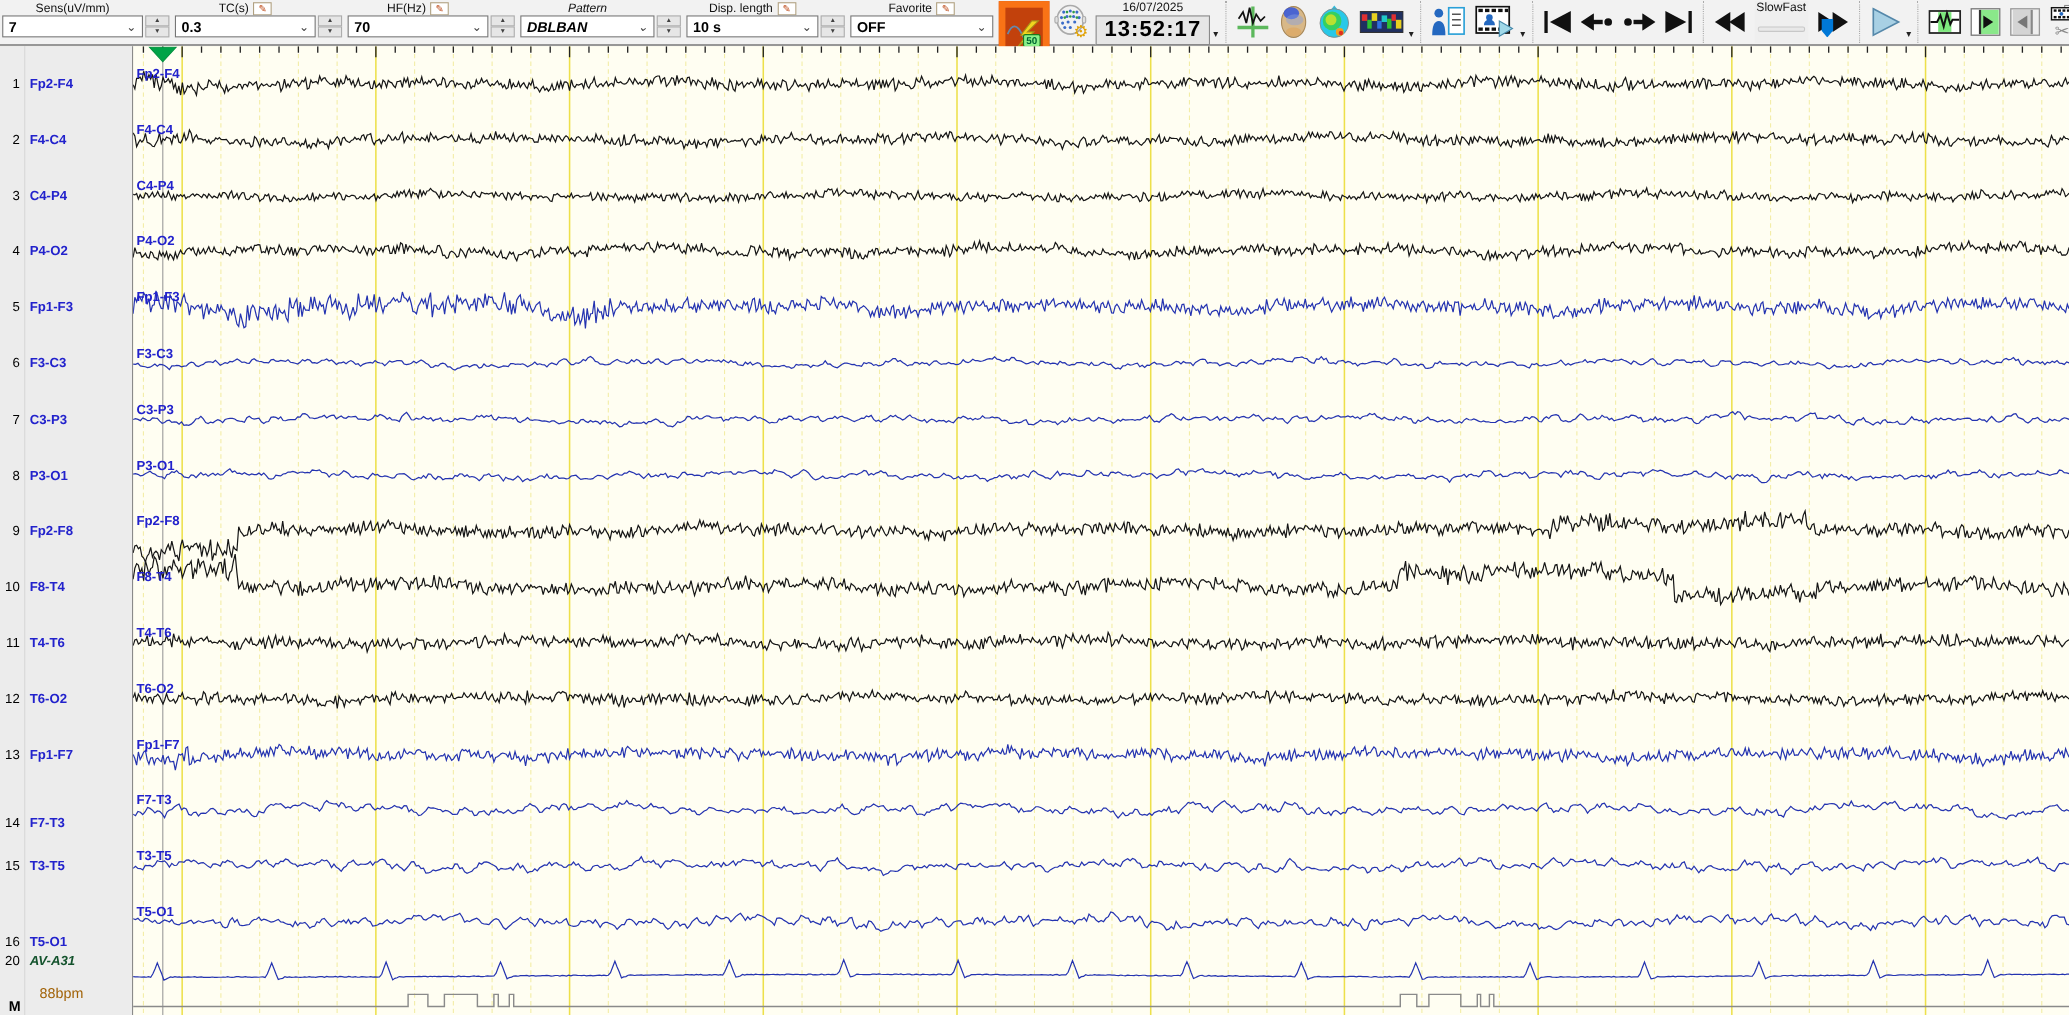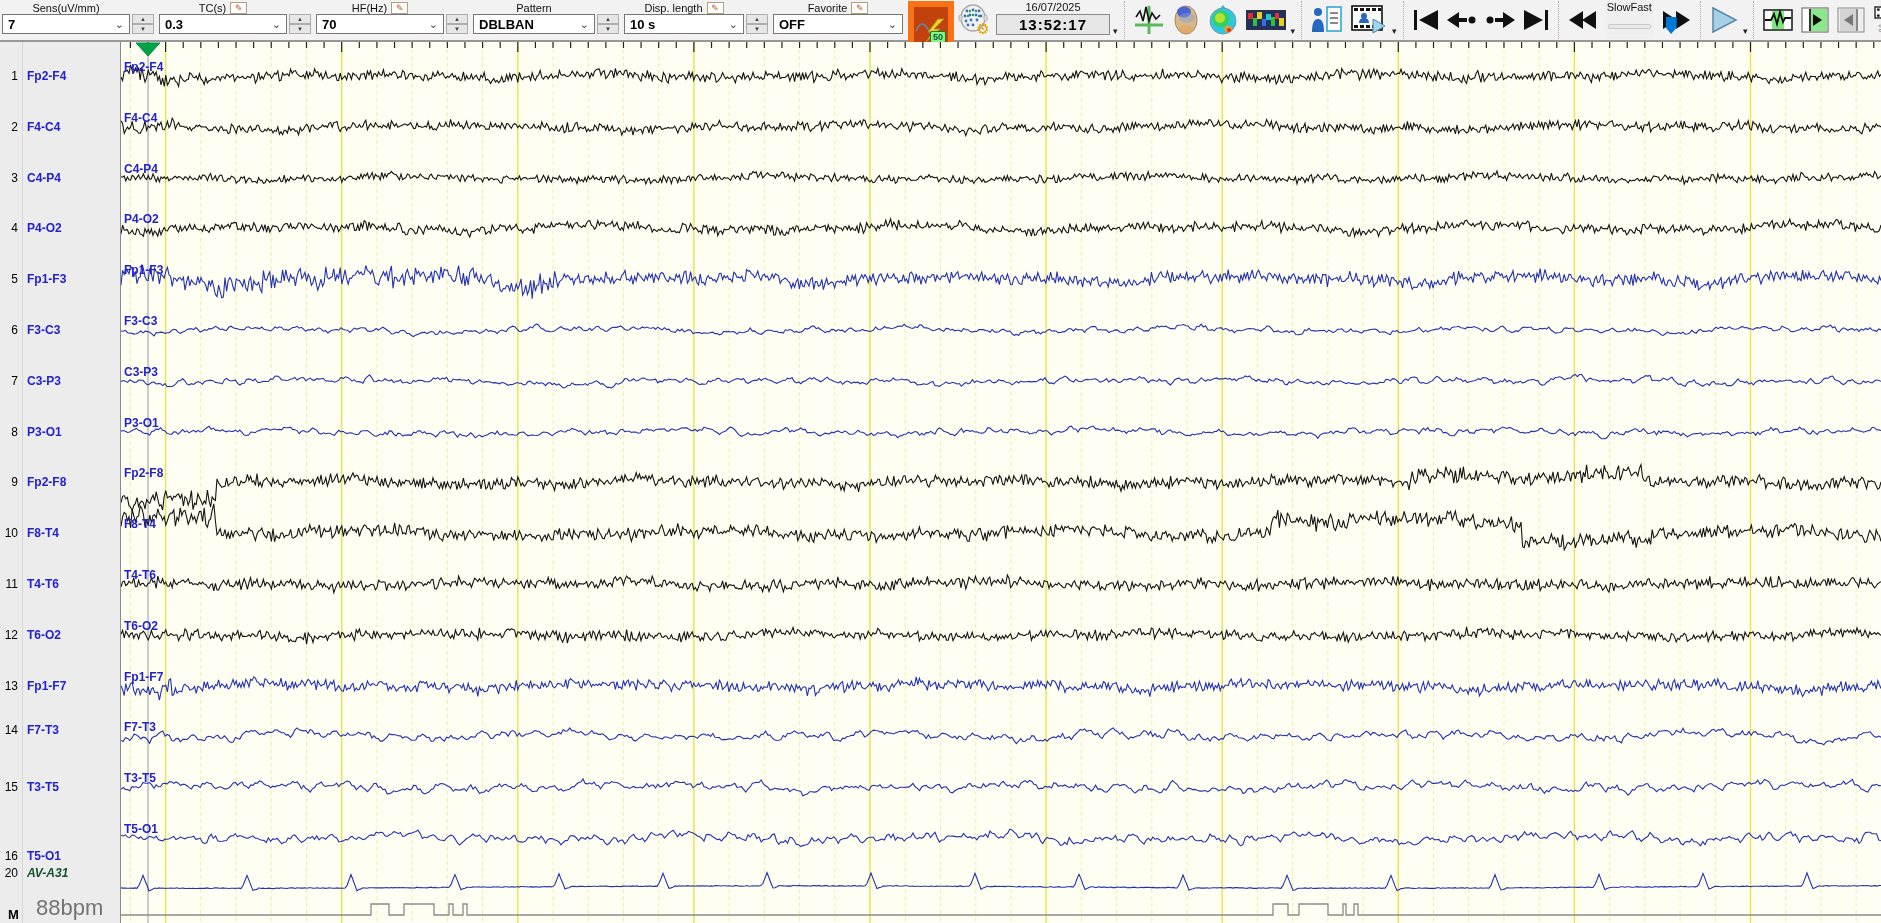--- a/index.html
+++ b/index.html
@@ -21,40 +21,40 @@
   .spin-btn{flex:1;border:1px solid #adadad;background:#e6e6e6;font-size:6px;line-height:6px;
     text-align:center;color:#404040;padding:0;cursor:pointer;}
   .tb-sep{width:0;border-left:1px dotted #aaa;height:38px;margin:0 5px;align-self:flex-start;}
   .tb-icon{height:38px;display:flex;align-items:center;justify-content:center;margin:0 2px;cursor:pointer;background:transparent;border:none;padding:0 2px;}
   .notch-btn{width:44px;height:38px;background:#c2410c;border:6px solid #f97316;position:relative;
     display:flex;align-items:flex-end;justify-content:center;cursor:pointer;}
   .notch-badge{position:absolute;right:2px;bottom:2px;background:#8af08a;border:1px solid #1c7a1c;
     color:#063;font-size:9px;font-weight:bold;line-height:10px;padding:0 2px;border-radius:2px;}
   .datetime{display:flex;flex-direction:column;align-items:center;margin:0 2px;}
   .dt-date{font-size:11px;color:#111;height:13px;}
-  .dt-time{background:#e6e6e6;border:1px solid #8a8a8a;font-size:15px;font-weight:bold;color:#000;
-    padding:1px 22px;letter-spacing:1px;}
+  .dt-time{background:#e6e6e6;border:1px solid #8a8a8a;font-size:20px;font-weight:bold;color:#000;
+    padding:1px 7px;letter-spacing:1px;}
   .mini-drop{font-size:9px;color:#222;align-self:flex-end;margin:0 1px 4px 1px;cursor:pointer;}
   .slider-wrap{display:flex;flex-direction:column;width:92px;margin:0 3px;background:#efefef;height:38px;}
   .slider-labels{display:flex;justify-content:space-between;font-size:11px;color:#111;height:14px;padding:0 2px;}
   .slider-track{position:relative;height:22px;}
   .slider-groove{position:absolute;left:3px;right:3px;top:9px;height:3px;background:#e8e8e8;
     border:1px solid #c8c8c8;border-radius:2px;}
   .slider-thumb{position:absolute;top:2px;width:11px;height:17px;background:#0078d7;
     clip-path:polygon(0 0,100% 0,100% 62%,50% 100%,0 62%);cursor:pointer;}
   .pb-btn{background:transparent;border:none;padding:0 4px;cursor:pointer;display:flex;align-items:center;height:38px;}
 
   
   #sidebar{position:absolute;left:0;top:42px;width:120px;height:881px;background:#ececec;box-sizing:border-box;}
   .sb-divider{position:absolute;left:22px;top:0;bottom:0;width:1px;background:#d6d6d6;}
   .ch-row{position:absolute;left:0;width:120px;height:16px;display:flex;align-items:center;cursor:pointer;}
   .ch-num{width:18px;text-align:right;font-size:12px;color:#000;margin-right:9px;flex:none;}
   .ch-label{font-size:12px;font-weight:bold;color:#2222cc;white-space:nowrap;}
   .ekg-name{font-style:italic;color:#14532d;}
-  .bpm-label{position:absolute;font-size:22px;color:#737373;}
+  .bpm-label{position:absolute;font-size:13px;color:#a16207;}
   .m-label{position:absolute;font-size:13px;font-weight:bold;color:#000;}
 
   
   #trace-area{position:absolute;left:120px;top:42px;width:1761px;height:881px;background:#fffef2;
     border-left:1px solid #8a8a8a;box-sizing:border-box;cursor:crosshair;}
   #traceSvg{position:absolute;left:0;top:0;}
   .trace-label{position:absolute;font-size:12px;font-weight:bold;color:#2222cc;white-space:nowrap;pointer-events:none;}
 </style>
 </head>
 <body>
@@ -105,21 +105,21 @@
           <span class="chevron">⌄</span>
         </div>
       </div>
       <div class="spinner" style="margin-top:13px;height:20px;">
         <button class="spin-btn">▲</button>
         <button class="spin-btn">▼</button>
       </div>
     </div>
 
     <div class="tb-group">
-      <div class="tb-col" style="width:122px;">
+      <div class="tb-col" style="width:122px;font-style:italic;">
         <div class="tb-label-row">Pattern</div>
         <div class="dropdown">
           <span>DBLBAN</span>
           <span class="chevron">⌄</span>
         </div>
       </div>
       <div class="spinner" style="margin-top:13px;height:20px;">
         <button class="spin-btn">▲</button>
         <button class="spin-btn">▼</button>
       </div>
@@ -432,21 +432,21 @@
         <span class="ch-label">T4-T6</span>
       </div>
       <div class="ch-row" style="top: 585px;">
         <span class="ch-num">12</span>
         <span class="ch-label">T6-O2</span>
       </div>
       <div class="ch-row" style="top: 636px;">
         <span class="ch-num">13</span>
         <span class="ch-label">Fp1-F7</span>
       </div>
-      <div class="ch-row" style="top: 680px;">
+      <div class="ch-row" style="top: 698px;">
         <span class="ch-num">14</span>
         <span class="ch-label">F7-T3</span>
       </div>
       <div class="ch-row" style="top: 737px;">
         <span class="ch-num">15</span>
         <span class="ch-label">T3-T5</span>
       </div>
       <div class="ch-row" style="top: 788px; margin-top: 18px;">
         <span class="ch-num">16</span>
         <span class="ch-label">T5-O1</span>

